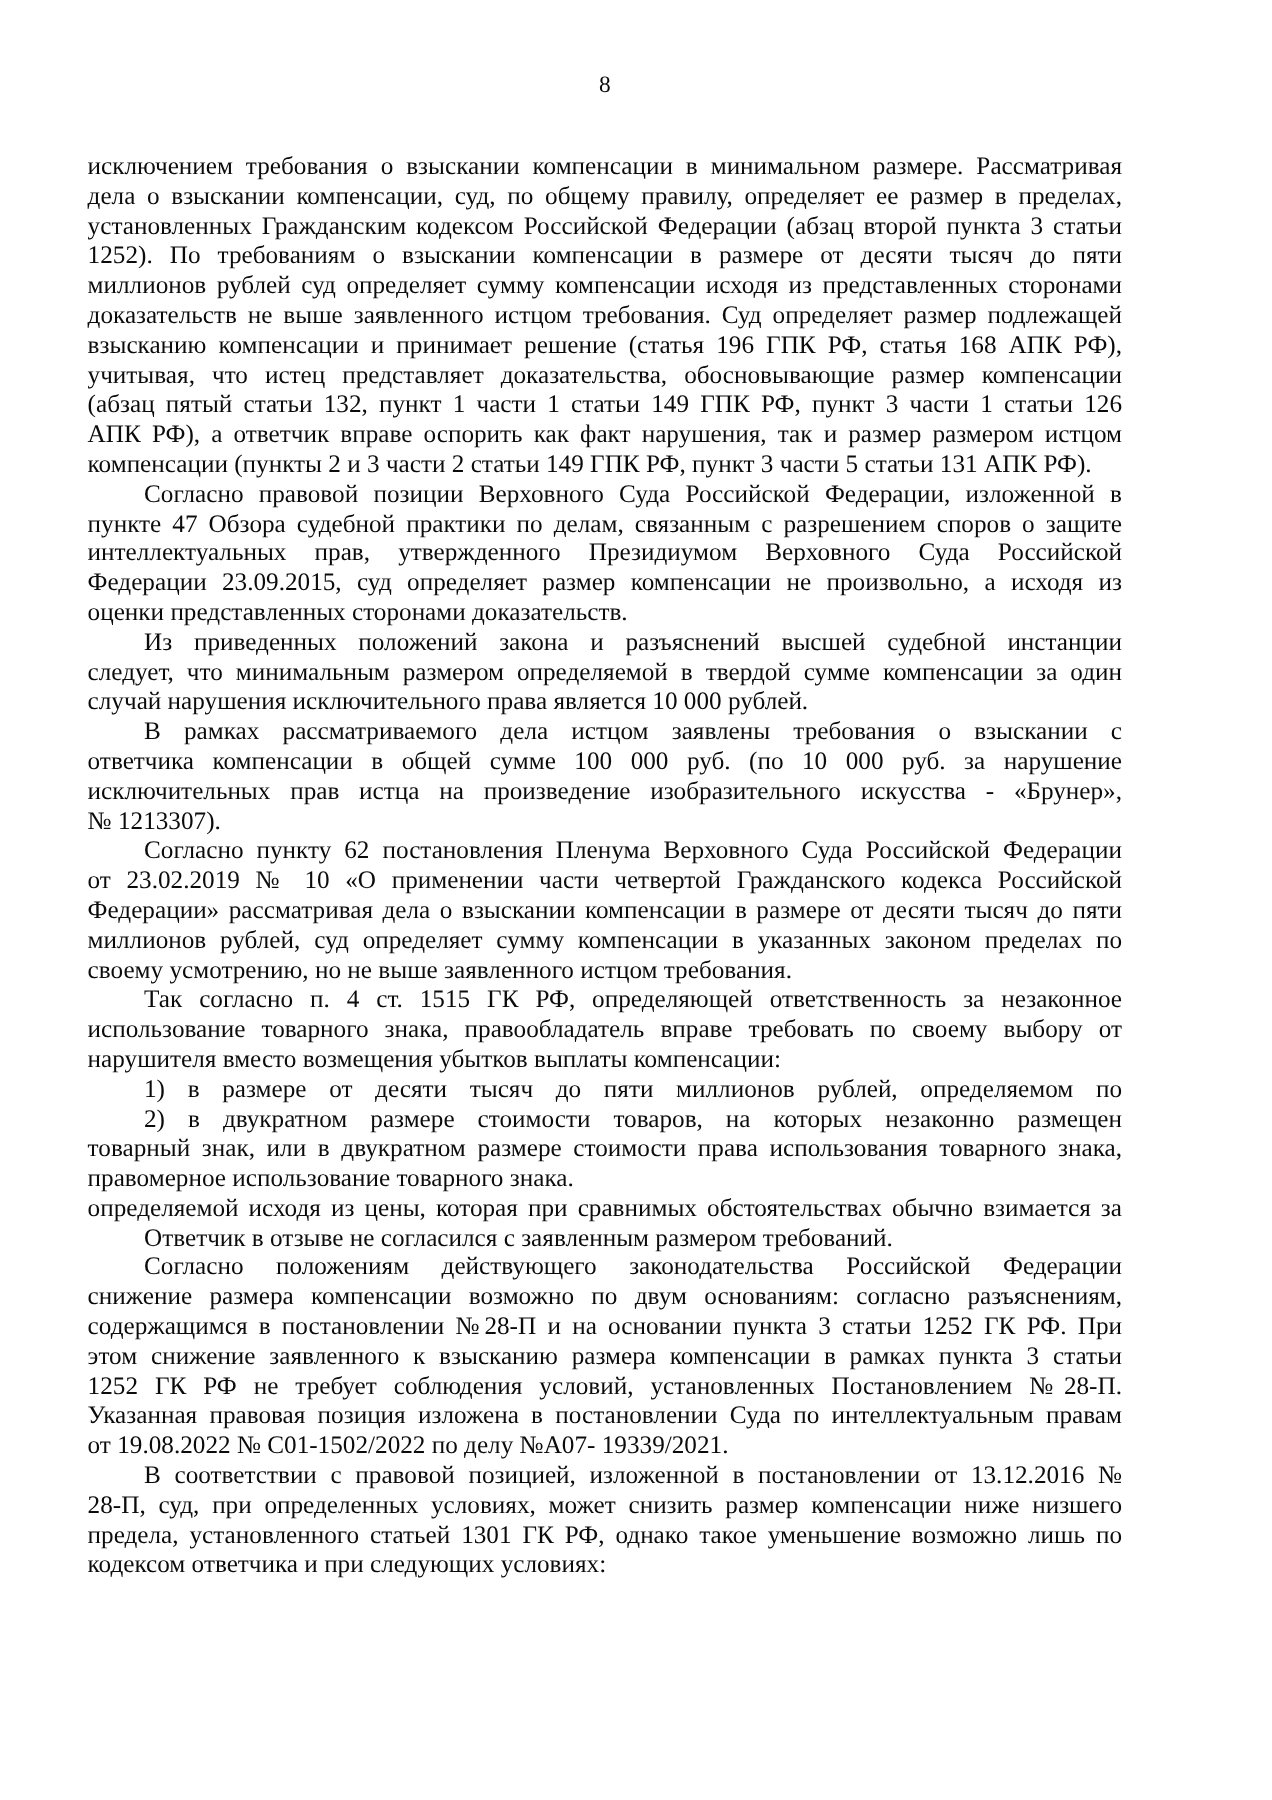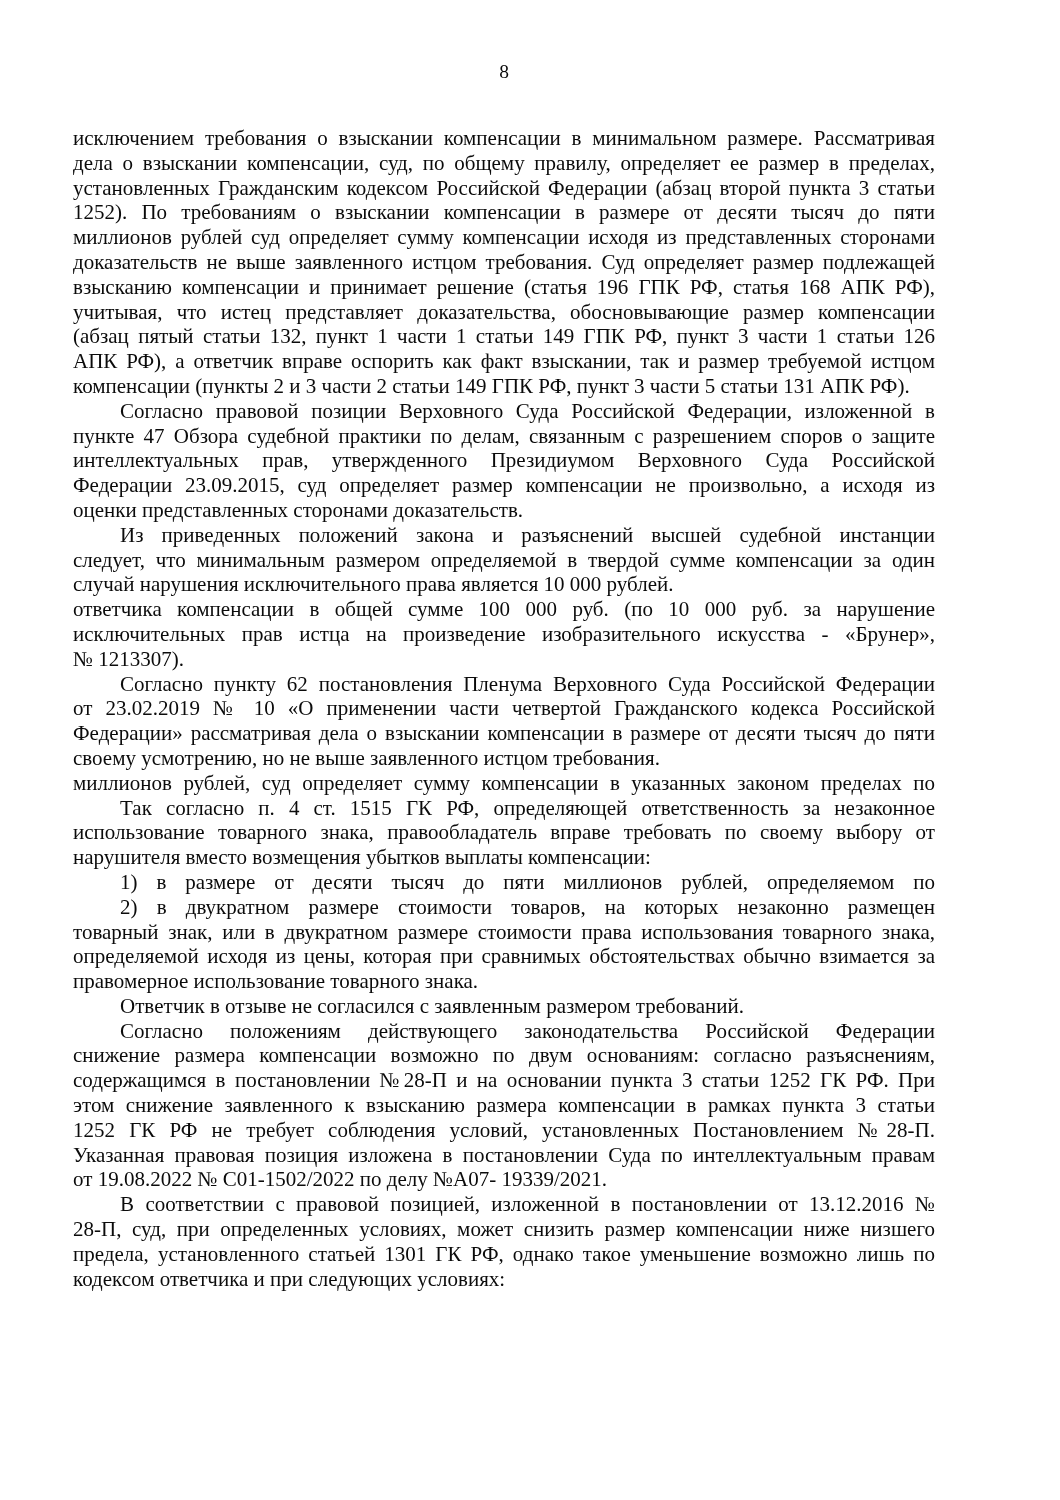--- a/index.html
+++ b/index.html
@@ -57,60 +57,61 @@
       <div class="para">
         <div class="line first">исключением требования о взыскании компенсации в минимальном размере. Рассматривая</div>
         <div class="line">дела о взыскании компенсации, суд, по общему правилу, определяет ее размер в пределах,</div>
         <div class="line">установленных Гражданским кодексом Российской Федерации (абзац второй пункта 3 статьи</div>
         <div class="line">1252). По требованиям о взыскании компенсации в размере от десяти тысяч до пяти</div>
         <div class="line">миллионов рублей суд определяет сумму компенсации исходя из представленных сторонами</div>
         <div class="line">доказательств не выше заявленного истцом требования. Суд определяет размер подлежащей</div>
         <div class="line">взысканию компенсации и принимает решение (статья 196 ГПК РФ, статья 168 АПК РФ),</div>
         <div class="line">учитывая, что истец представляет доказательства, обосновывающие размер компенсации</div>
         <div class="line">(абзац пятый статьи 132, пункт 1 части 1 статьи 149 ГПК РФ, пункт 3 части 1 статьи 126</div>
-        <div class="line">АПК РФ), а ответчик вправе оспорить как факт взыскании, так и размер требуемой истцом</div>
+        <div class="line">АПК РФ), а ответчик вправе оспорить как факт нарушения, так и размер размером истцом</div>
         <div class="line last">компенсации (пункты 2 и 3 части 2 статьи 149 ГПК РФ, пункт 3 части 5 статьи 131 АПК РФ).</div>
       </div>
       <div class="para indent">
         <div class="line first">Согласно правовой позиции Верховного Суда Российской Федерации, изложенной в</div>
         <div class="line">пункте 47 Обзора судебной практики по делам, связанным с разрешением споров о защите</div>
         <div class="line">интеллектуальных прав, утвержденного Президиумом Верховного Суда Российской</div>
         <div class="line">Федерации 23.09.2015, суд определяет размер компенсации не произвольно, а исходя из</div>
         <div class="line last">оценки представленных сторонами доказательств.</div>
       </div>
       <div class="para indent">
         <div class="line first">Из приведенных положений закона и разъяснений высшей судебной инстанции</div>
         <div class="line">следует, что минимальным размером определяемой в твердой сумме компенсации за один</div>
         <div class="line last">случай нарушения исключительного права является 10 000 рублей.</div>
       </div>
       <div class="para indent">
+        <div class="line first">В рамках рассматриваемого дела истцом заявлены требования о взыскании с</div>
         <div class="line">ответчика компенсации в общей сумме 100 000 руб. (по 10 000 руб. за нарушение</div>
         <div class="line">исключительных прав истца на произведение изобразительного искусства - «Брунер»,</div>
         <div class="line last">№ 1213307).</div>
       </div>
       <div class="para indent">
         <div class="line first">Согласно пункту 62 постановления Пленума Верховного Суда Российской Федерации</div>
         <div class="line">от 23.02.2019 № 10 «О применении части четвертой Гражданского кодекса Российской</div>
         <div class="line">Федерации» рассматривая дела о взыскании компенсации в размере от десяти тысяч до пяти</div>
+        <div class="line">миллионов рублей, суд определяет сумму компенсации в указанных законом пределах по</div>
         <div class="line last">своему усмотрению, но не выше заявленного истцом требования.</div>
-        <div class="line">миллионов рублей, суд определяет сумму компенсации в указанных законом пределах по</div>
       </div>
       <div class="para indent">
         <div class="line first">Так согласно п. 4 ст. 1515 ГК РФ, определяющей ответственность за незаконное</div>
         <div class="line">использование товарного знака, правообладатель вправе требовать по своему выбору от</div>
         <div class="line last">нарушителя вместо возмещения убытков выплаты компенсации:</div>
       </div>
       <div class="para indent">
         <div class="line first">1) в размере от десяти тысяч до пяти миллионов рублей, определяемом по</div>
       </div>
       <div class="para indent">
         <div class="line first">2) в двукратном размере стоимости товаров, на которых незаконно размещен</div>
         <div class="line">товарный знак, или в двукратном размере стоимости права использования товарного знака,</div>
+        <div class="line last">правомерное использование товарного знака.</div>
         <div class="line">определяемой исходя из цены, которая при сравнимых обстоятельствах обычно взимается за</div>
-        <div class="line last">правомерное использование товарного знака.</div>
       </div>
       <div class="para indent">
         <div class="line first last">Ответчик в отзыве не согласился с заявленным размером требований.</div>
       </div>
       <div class="para indent">
         <div class="line first">Согласно положениям действующего законодательства Российской Федерации</div>
         <div class="line">снижение размера компенсации возможно по двум основаниям: согласно разъяснениям,</div>
         <div class="line">содержащимся в постановлении №28-П и на основании пункта 3 статьи 1252 ГК РФ. При</div>
         <div class="line">этом снижение заявленного к взысканию размера компенсации в рамках пункта 3 статьи</div>
         <div class="line">1252 ГК РФ не требует соблюдения условий, установленных Постановлением №28-П.</div>

